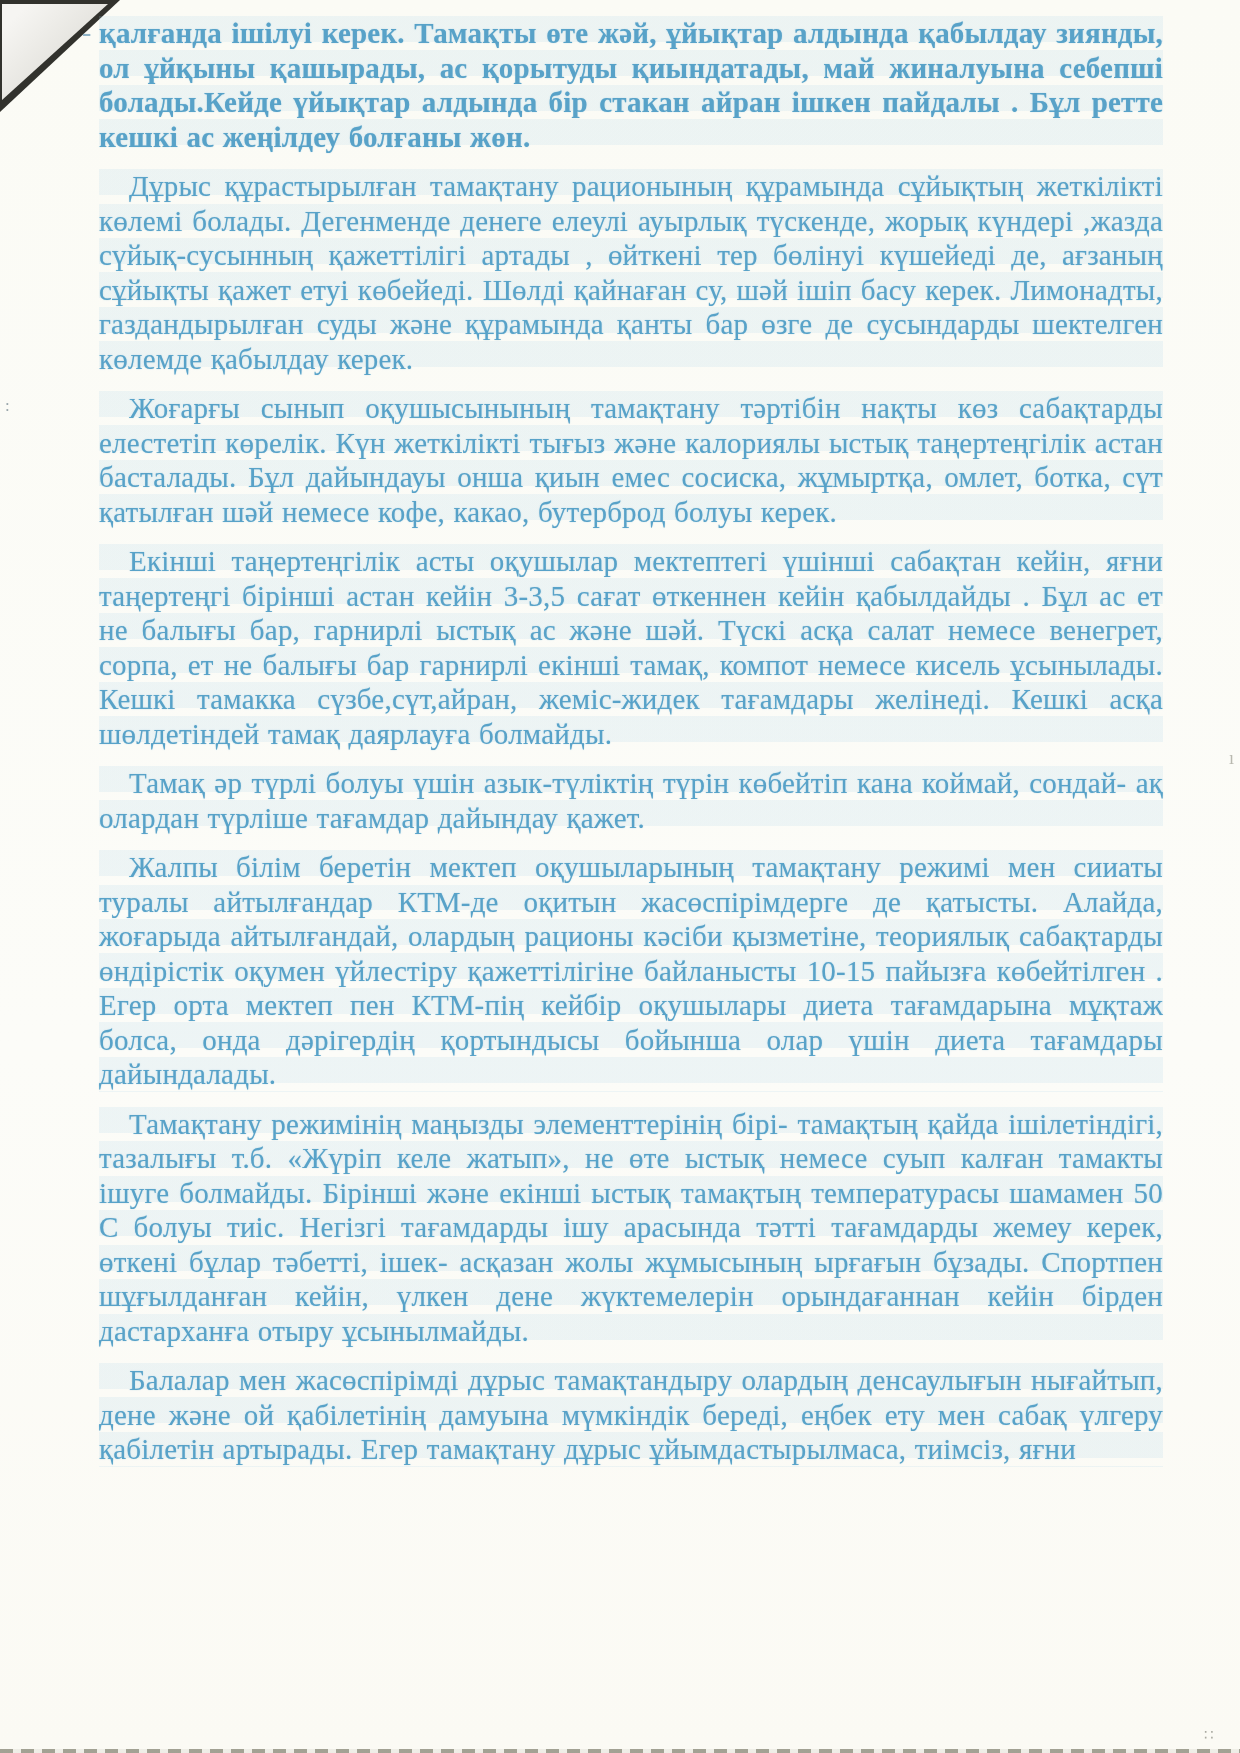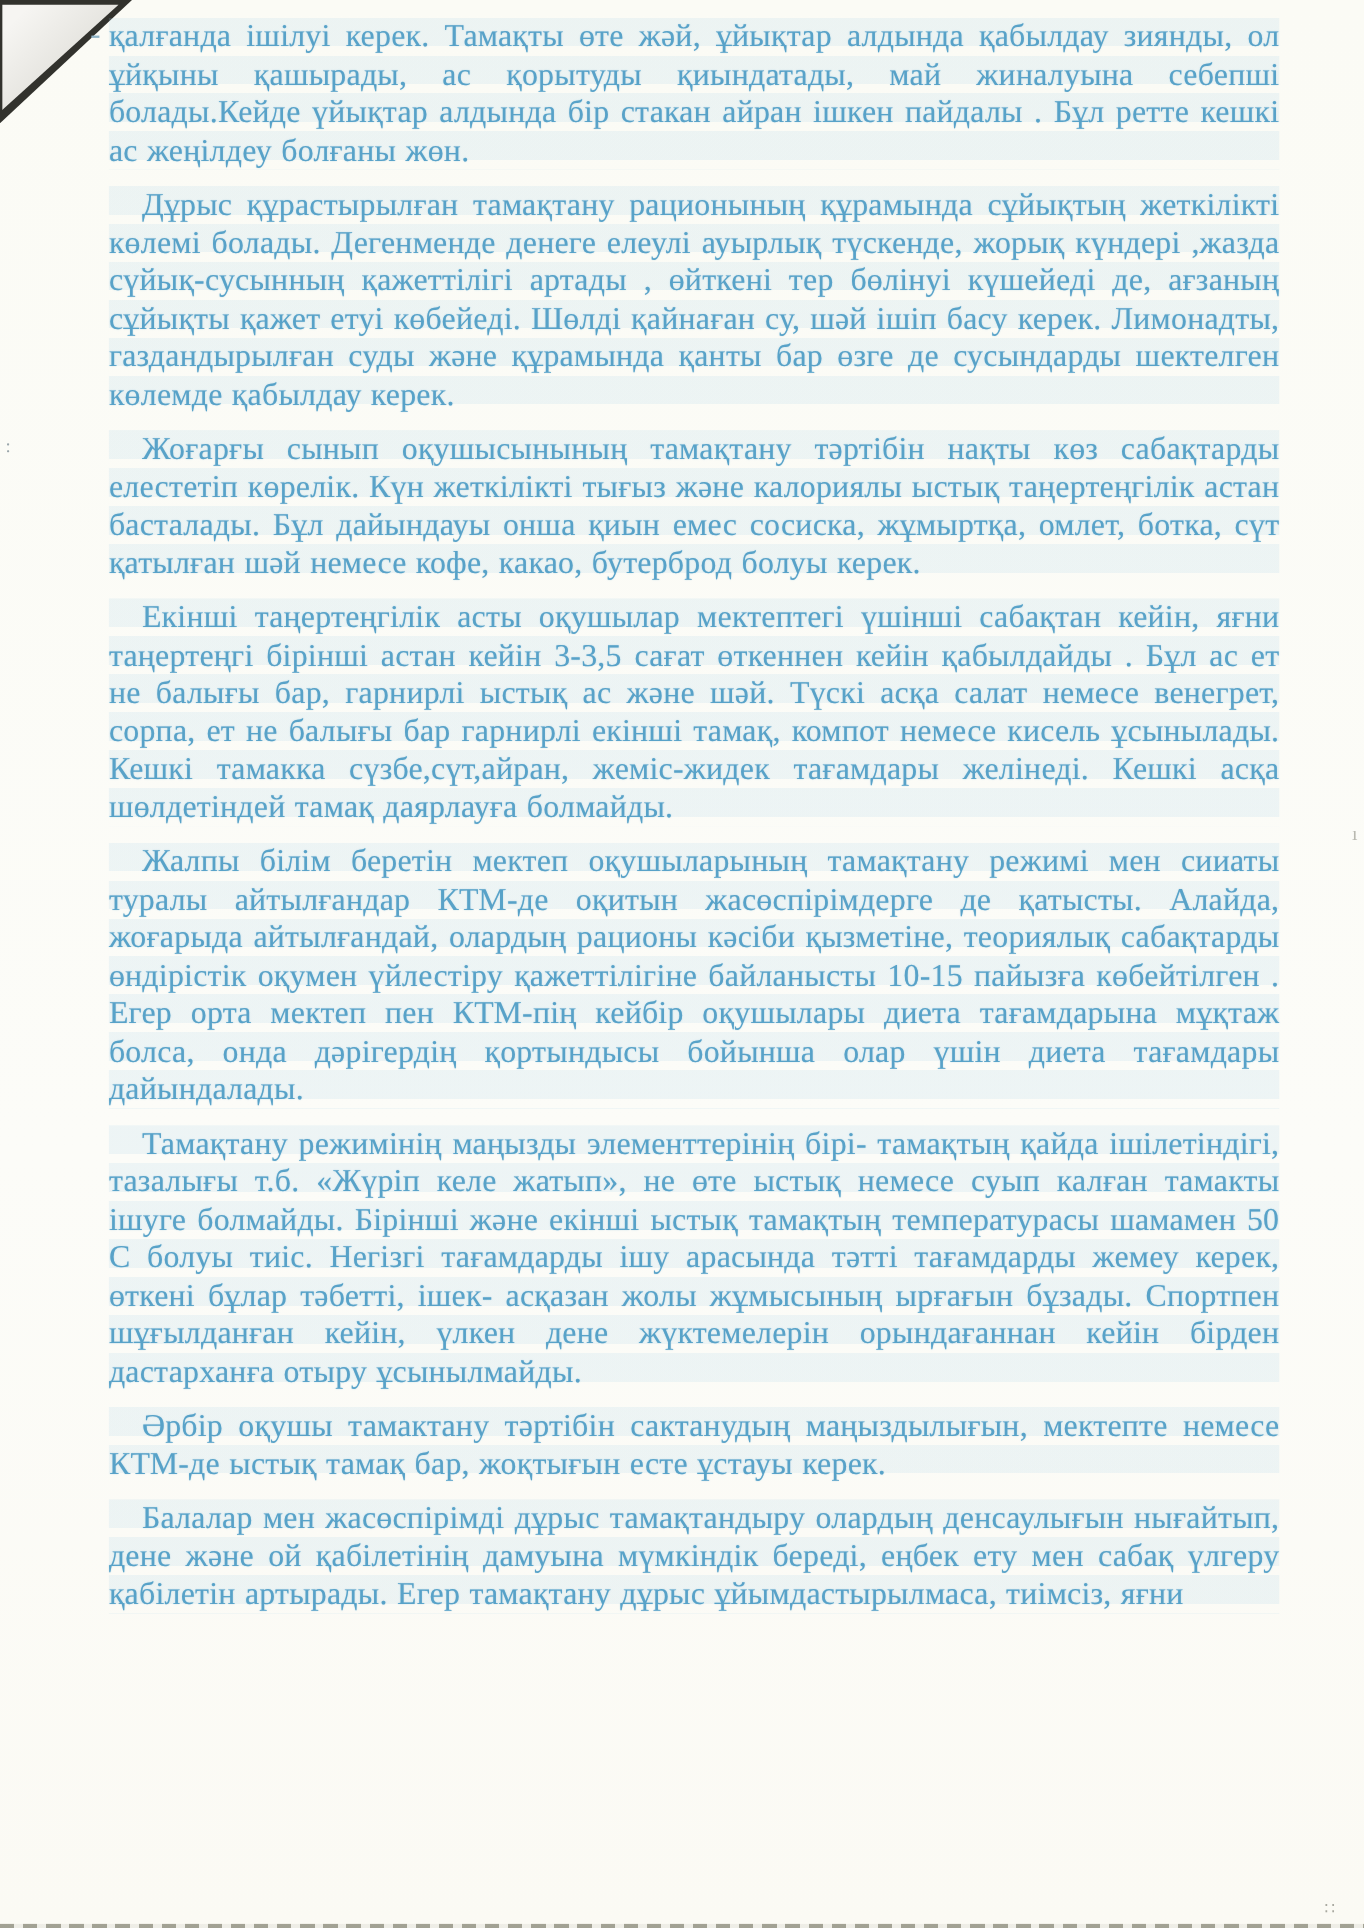--- a/index.html
+++ b/index.html
@@ -41,21 +41,21 @@
     text-shadow:0 0 1.2px rgba(125,185,216,0.65);
   }
   .para{
     margin:0 0 15px 0;
     text-indent:30px;
     background:repeating-linear-gradient(
       to bottom,
       rgba(160,205,230,0.16) 0px, rgba(160,205,230,0.16) 26px,
       rgba(160,205,230,0) 26px, rgba(160,205,230,0) 34.5px);
   }
-  .para.first{text-indent:0;}
+  .para.first{text-indent:0;font-weight:bold;}
   .mark{
     position:absolute;
     color:#8fb3c6;
     font-family:"Liberation Serif", serif;
   }
   .mark.dash{left:82px;top:16px;font-size:28px;}
   .mark.left-speck{left:5px;top:396px;font-size:17px;color:#9aa6ab;}
   .mark.right-tick{left:1229px;top:748px;font-size:18px;color:#b9b9b0;}
   .mark.bottom-hatch{left:1204px;top:1726px;font-size:15px;color:#a9a9a0;}
   .bottom-edge{
@@ -76,20 +76,20 @@
   <span class="mark dash">-</span>
   <span class="mark left-speck">:</span>
   <span class="mark right-tick">ı</span>
   <span class="mark bottom-hatch">∷</span>
 
   <div class="content" id="content">
       <p class="para first">қалғанда ішілуі керек. Тамақты өте жәй, ұйықтар алдында қабылдау зиянды, ол ұйқыны қашырады, ас қорытуды қиындатады, май жиналуына себепші болады.Кейде үйықтар алдында бір стакан айран ішкен пайдалы . Бұл ретте кешкі ас жеңілдеу болғаны жөн.</p>
       <p class="para">Дұрыс құрастырылған тамақтану рационының құрамында сұйықтың жеткілікті көлемі болады. Дегенменде денеге елеулі ауырлық түскенде, жорық күндері ,жазда сүйық-сусынның қажеттілігі артады , өйткені тер бөлінуі күшейеді де, ағзаның сұйықты қажет етуі көбейеді. Шөлді қайнаған су, шәй ішіп басу керек. Лимонадты, газдандырылған суды және құрамында қанты бар өзге де сусындарды шектелген көлемде қабылдау керек.</p>
       <p class="para">Жоғарғы сынып оқушысынының тамақтану тәртібін нақты көз сабақтарды елестетіп көрелік. Күн жеткілікті тығыз және калориялы ыстық таңертеңгілік астан басталады. Бұл дайындауы онша қиын емес сосиска, жұмыртқа, омлет, ботка, сүт қатылған шәй немесе кофе, какао, бутерброд болуы керек.</p>
       <p class="para">Екінші таңертеңгілік асты оқушылар мектептегі үшінші сабақтан кейін, яғни таңертеңгі бірінші астан кейін 3-3,5 сағат өткеннен кейін қабылдайды . Бұл ас ет не балығы бар, гарнирлі ыстық ас және шәй. Түскі асқа салат немесе венегрет, сорпа, ет не балығы бар гарнирлі екінші тамақ, компот немесе кисель ұсынылады. Кешкі тамакка сүзбе,сүт,айран, жеміс-жидек тағамдары желінеді. Кешкі асқа шөлдетіндей тамақ даярлауға болмайды.</p>
+      <p class="para">Тамақ әр түрлі болуы үшін азык-түліктің түрін көбейтіп кана коймай, сондай- ақ олардан түрліше тағамдар дайындау қажет.</p>
       <p class="para">Жалпы білім беретін мектеп оқушыларының тамақтану режимі мен сииаты туралы айтылғандар КТМ-де оқитын жасөспірімдерге де қатысты. Алайда, жоғарыда айтылғандай, олардың рационы кәсіби қызметіне, теориялық сабақтарды өндірістік оқумен үйлестіру қажеттілігіне байланысты 10-15 пайызға көбейтілген . Егер орта мектеп пен КТМ-пің кейбір оқушылары диета тағамдарына мұқтаж болса, онда дәрігердің қортындысы бойынша олар үшін диета тағамдары дайындалады.</p>
       <p class="para">Тамақтану режимінің маңызды элементтерінің бірі- тамақтың қайда ішілетіндігі, тазалығы т.б. «Жүріп келе жатып», не өте ыстық немесе суып калған тамакты ішуге болмайды. Бірінші және екінші ыстық тамақтың температурасы шамамен 50 С болуы тиіс. Негізгі тағамдарды ішу арасында тәтті тағамдарды жемеу керек, өткені бұлар тәбетті, ішек- асқазан жолы жұмысының ырғағын бұзады. Спортпен шұғылданған кейін, үлкен дене жүктемелерін орындағаннан кейін бірден дастарханға отыру ұсынылмайды.</p>
-      <p class="para">Әрбір оқушы тамактану тәртібін сактанудың маңыздылығын, мектепте немесе КТМ-де ыстық тамақ бар, жоқтығын есте ұстауы керек.</p>
       <p class="para">Балалар мен жасөспірімді дұрыс тамақтандыру олардың денсаулығын нығайтып, дене және ой қабілетінің дамуына мүмкіндік береді, еңбек ету мен сабақ үлгеру қабілетін артырады. Егер тамақтану дұрыс ұйымдастырылмаса, тиімсіз, яғни</p>
     </div>
 
   <div class="bottom-edge"></div>
 </div>
 
 </body></html>

